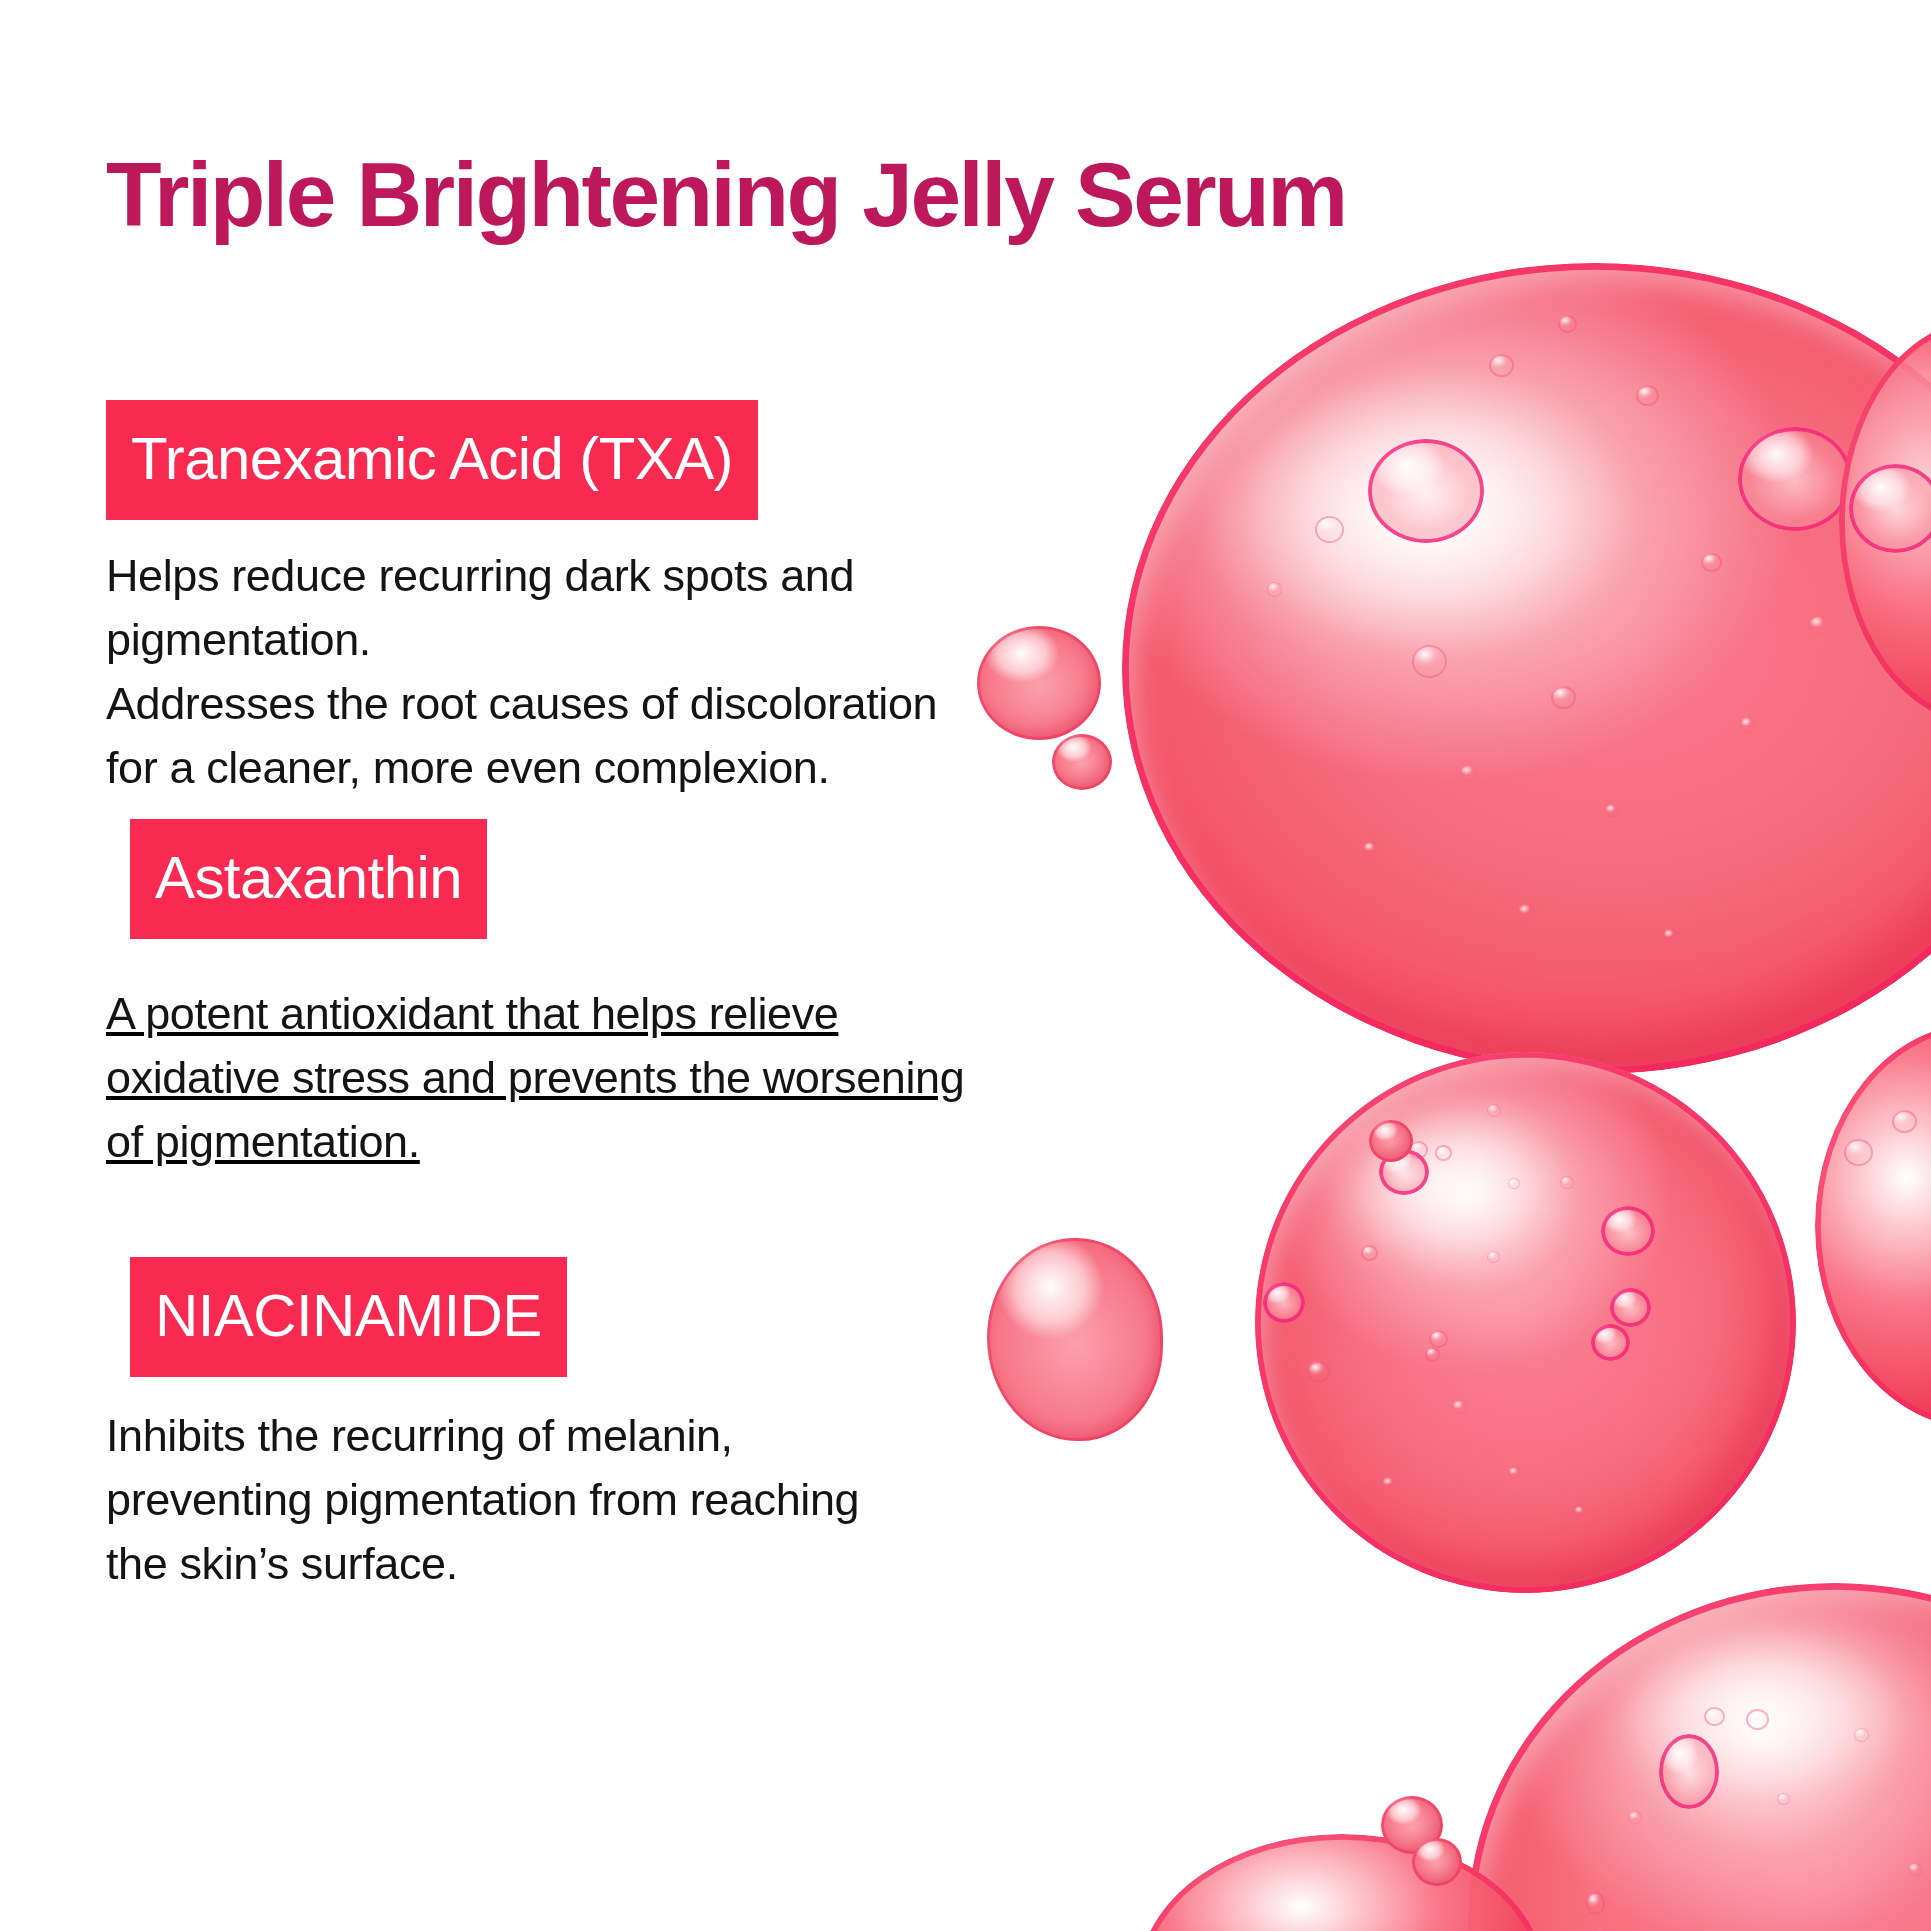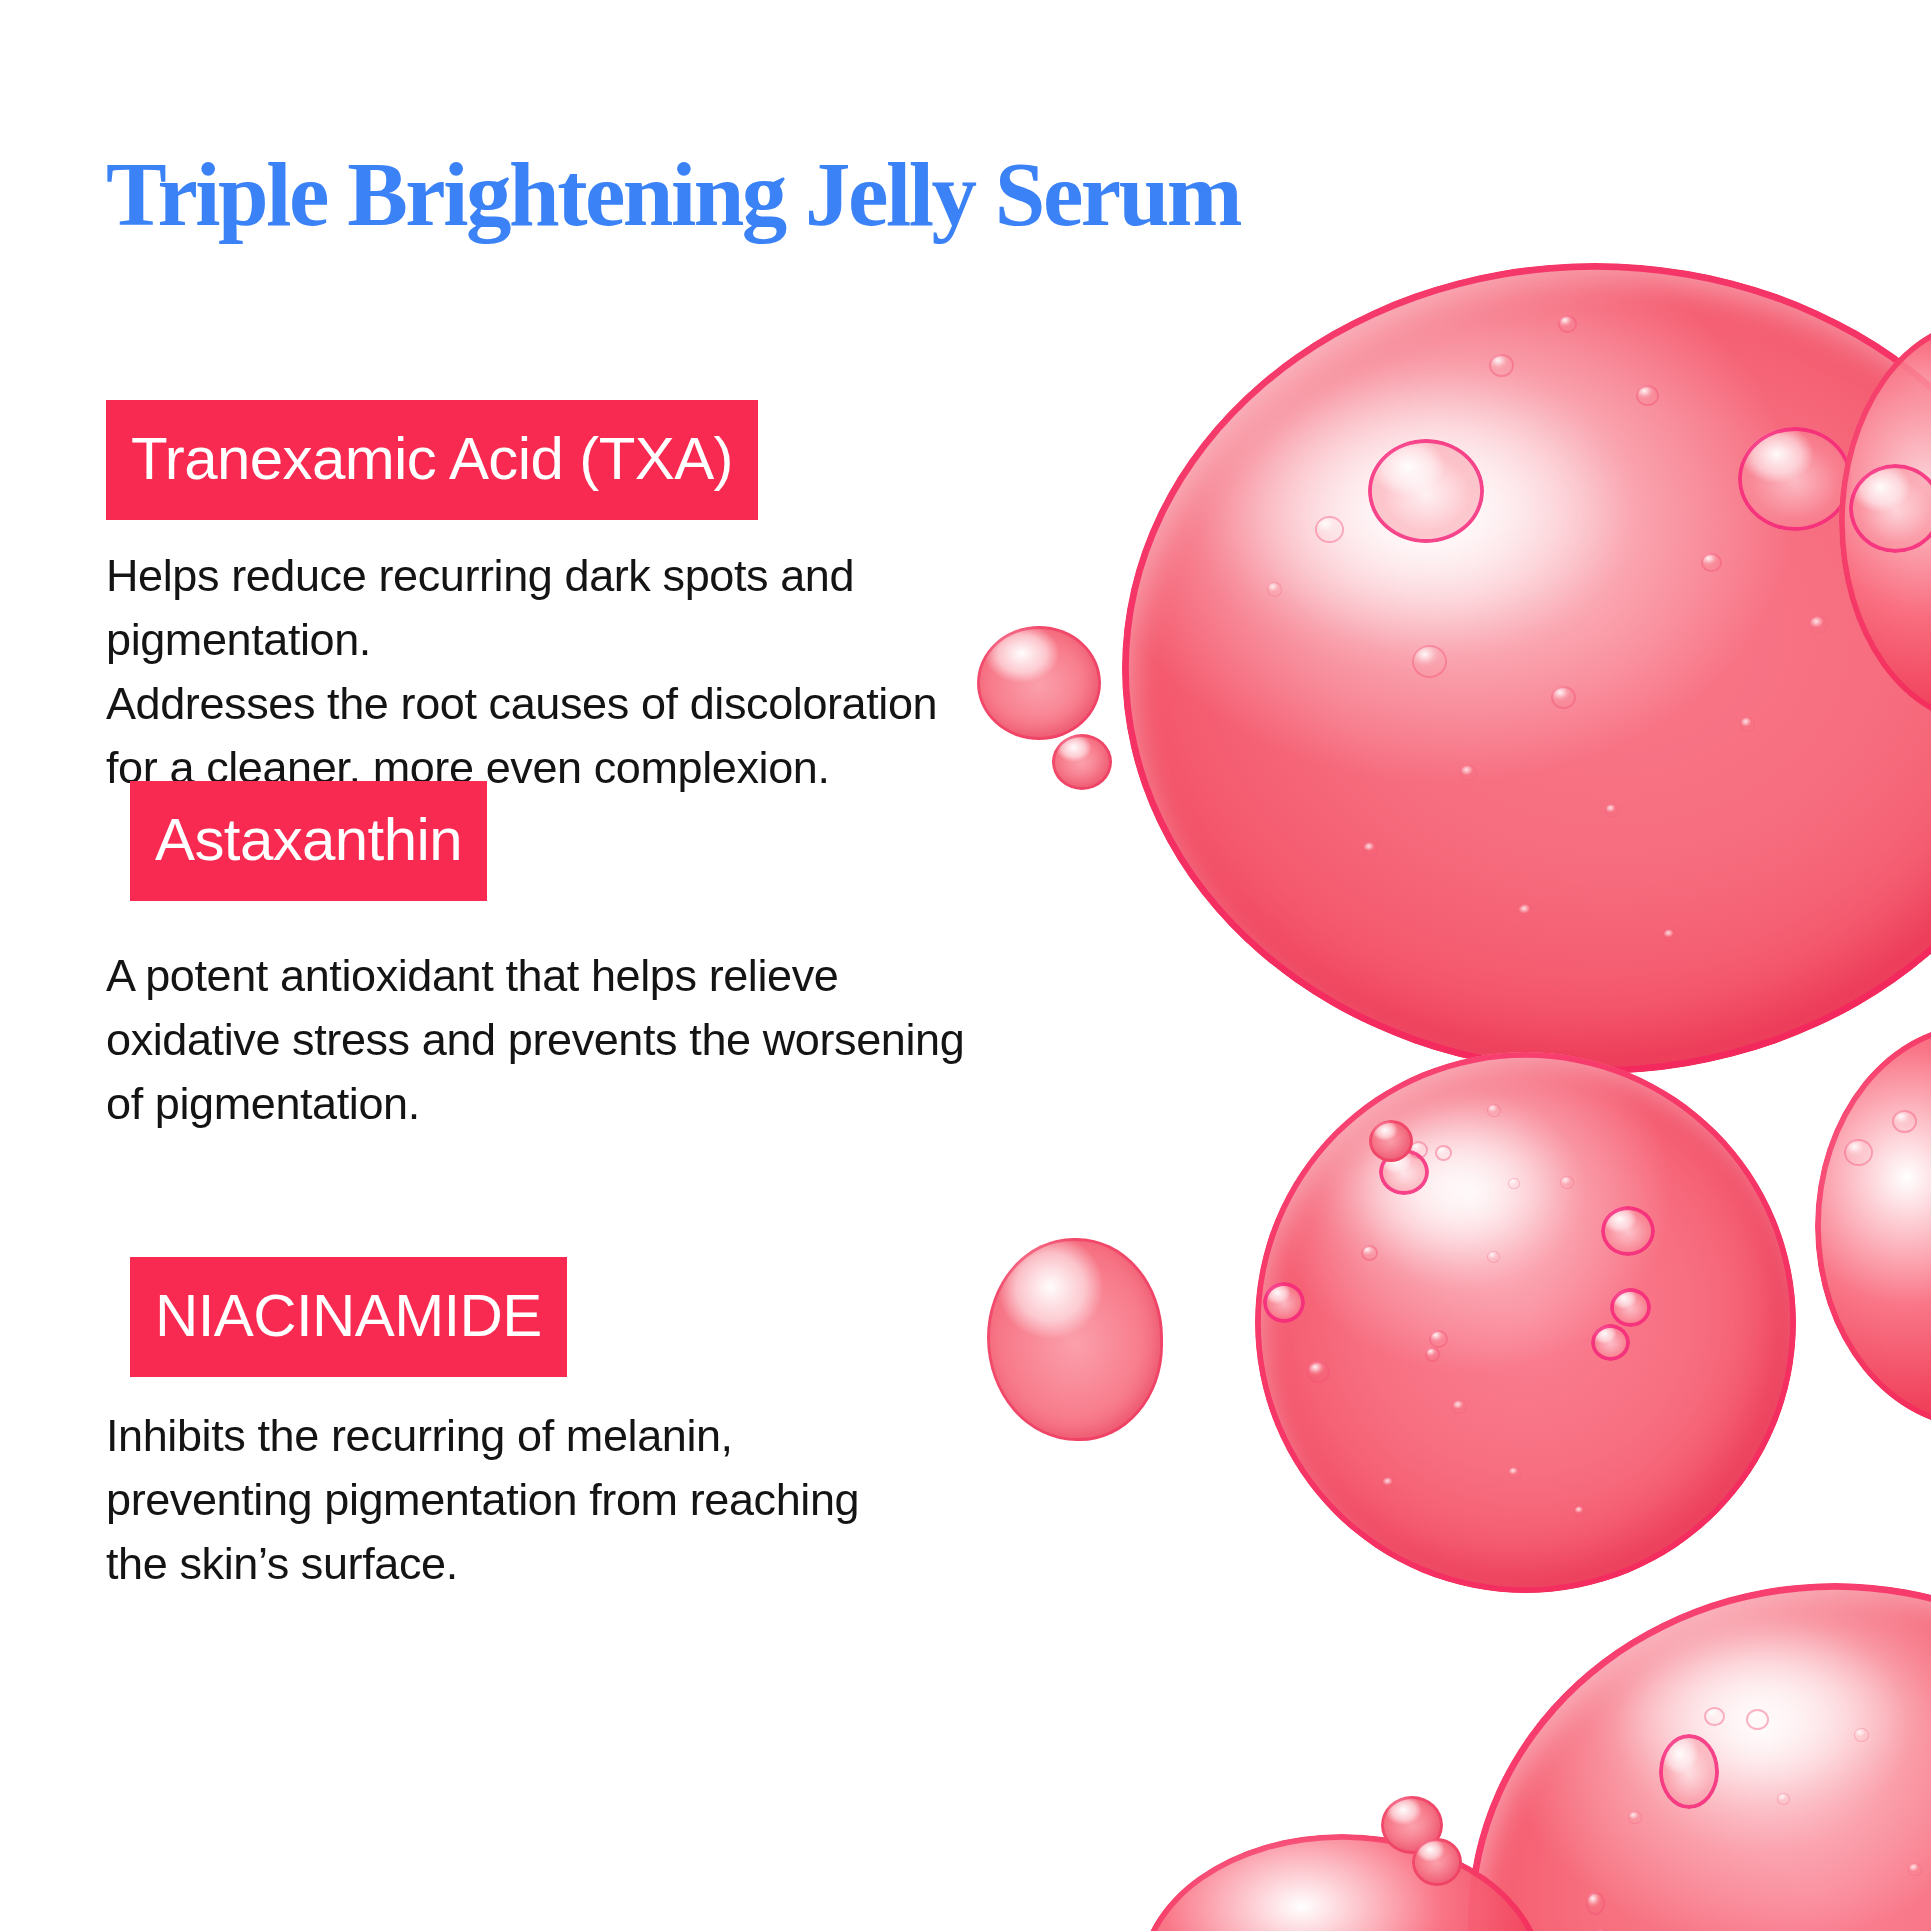--- a/index.html
+++ b/index.html
@@ -122,27 +122,27 @@
     box-shadow:inset 0 0 0 1px rgba(243,90,125,.3);
   }
 
   
   .content{position:absolute;left:0;top:0;width:1081px;z-index:5;}
 
   .page-title{
     position:absolute;left:106px;top:85px;
     font-size:91px;line-height:1.08;
     font-weight:700;letter-spacing:-2.5px;
-    color:#3b82f6;white-space:nowrap;
-    font-family:Liberation Serif, serif;
+    color:#be185d;white-space:nowrap;
+    font-family:Liberation Sans, sans-serif;
   }
 
   .section{position:absolute;left:106px;}
   #section-0{top:400px;}
-  #section-1{top:781px;}
+  #section-1{top:819px;text-decoration:underline;}
   #section-2{top:1257px;}
 
   .badge{
     display:inline-block;
     background:#f92a51;
     color:#ffffff;
     font-size:60px;line-height:1;
     font-weight:400;
     letter-spacing:-0.6px;
     padding:29px 25px 31px 25px;

